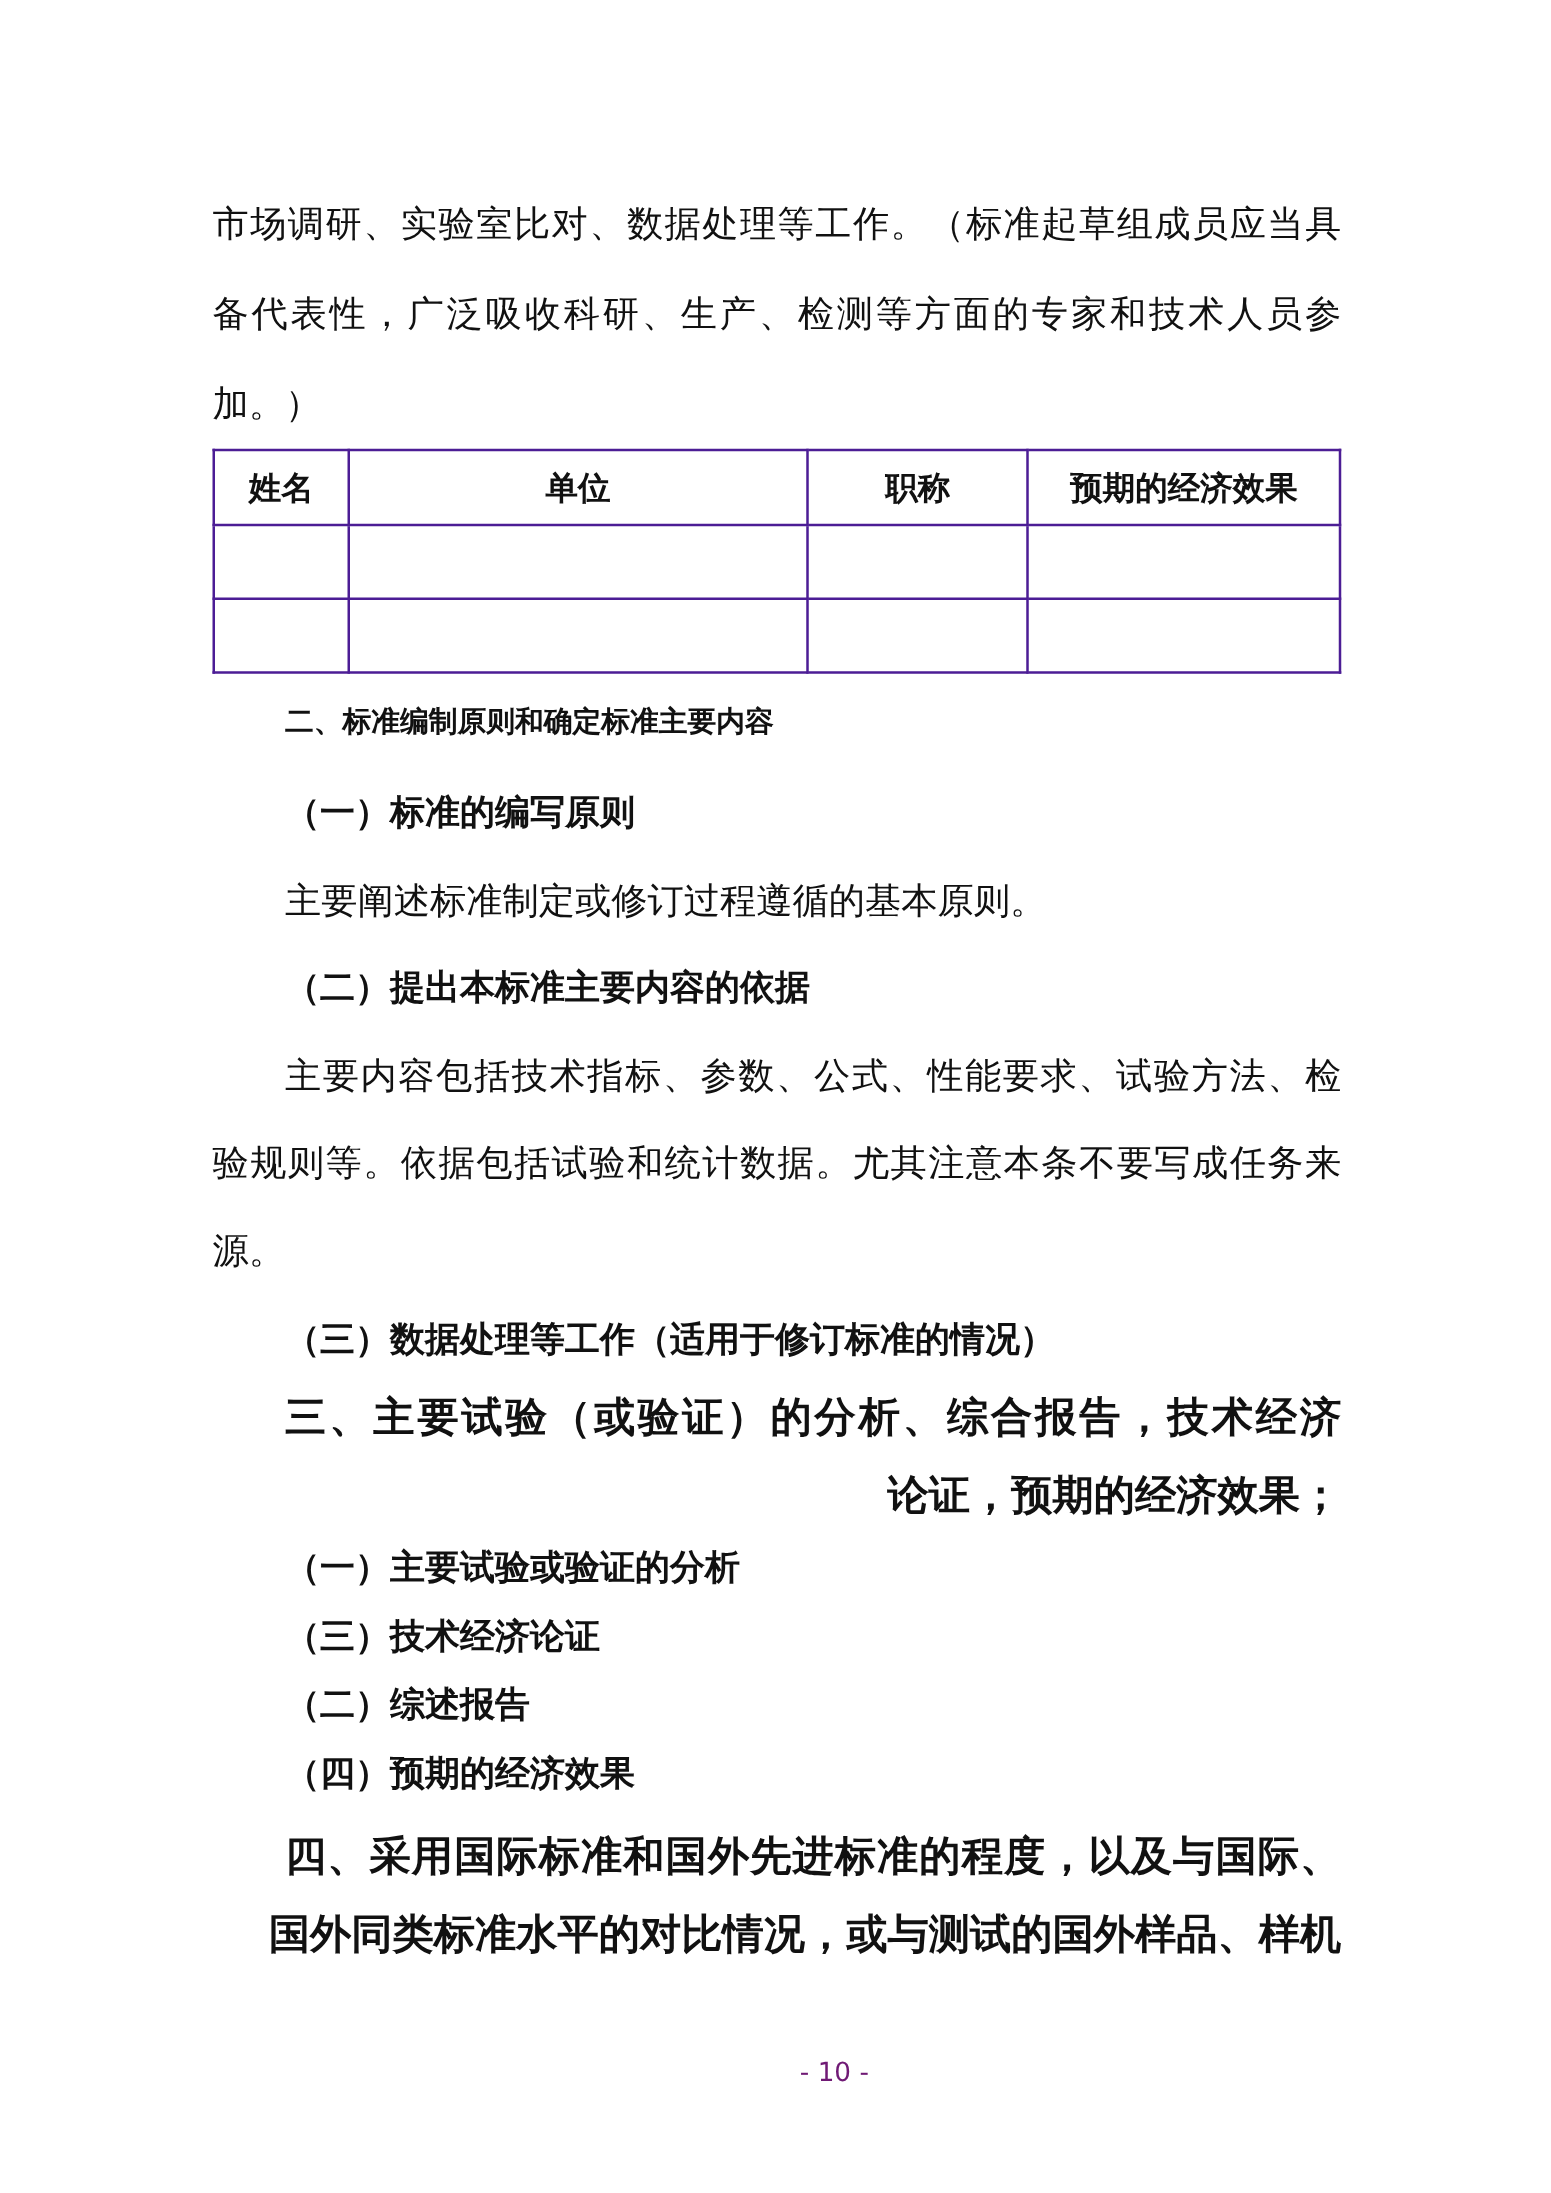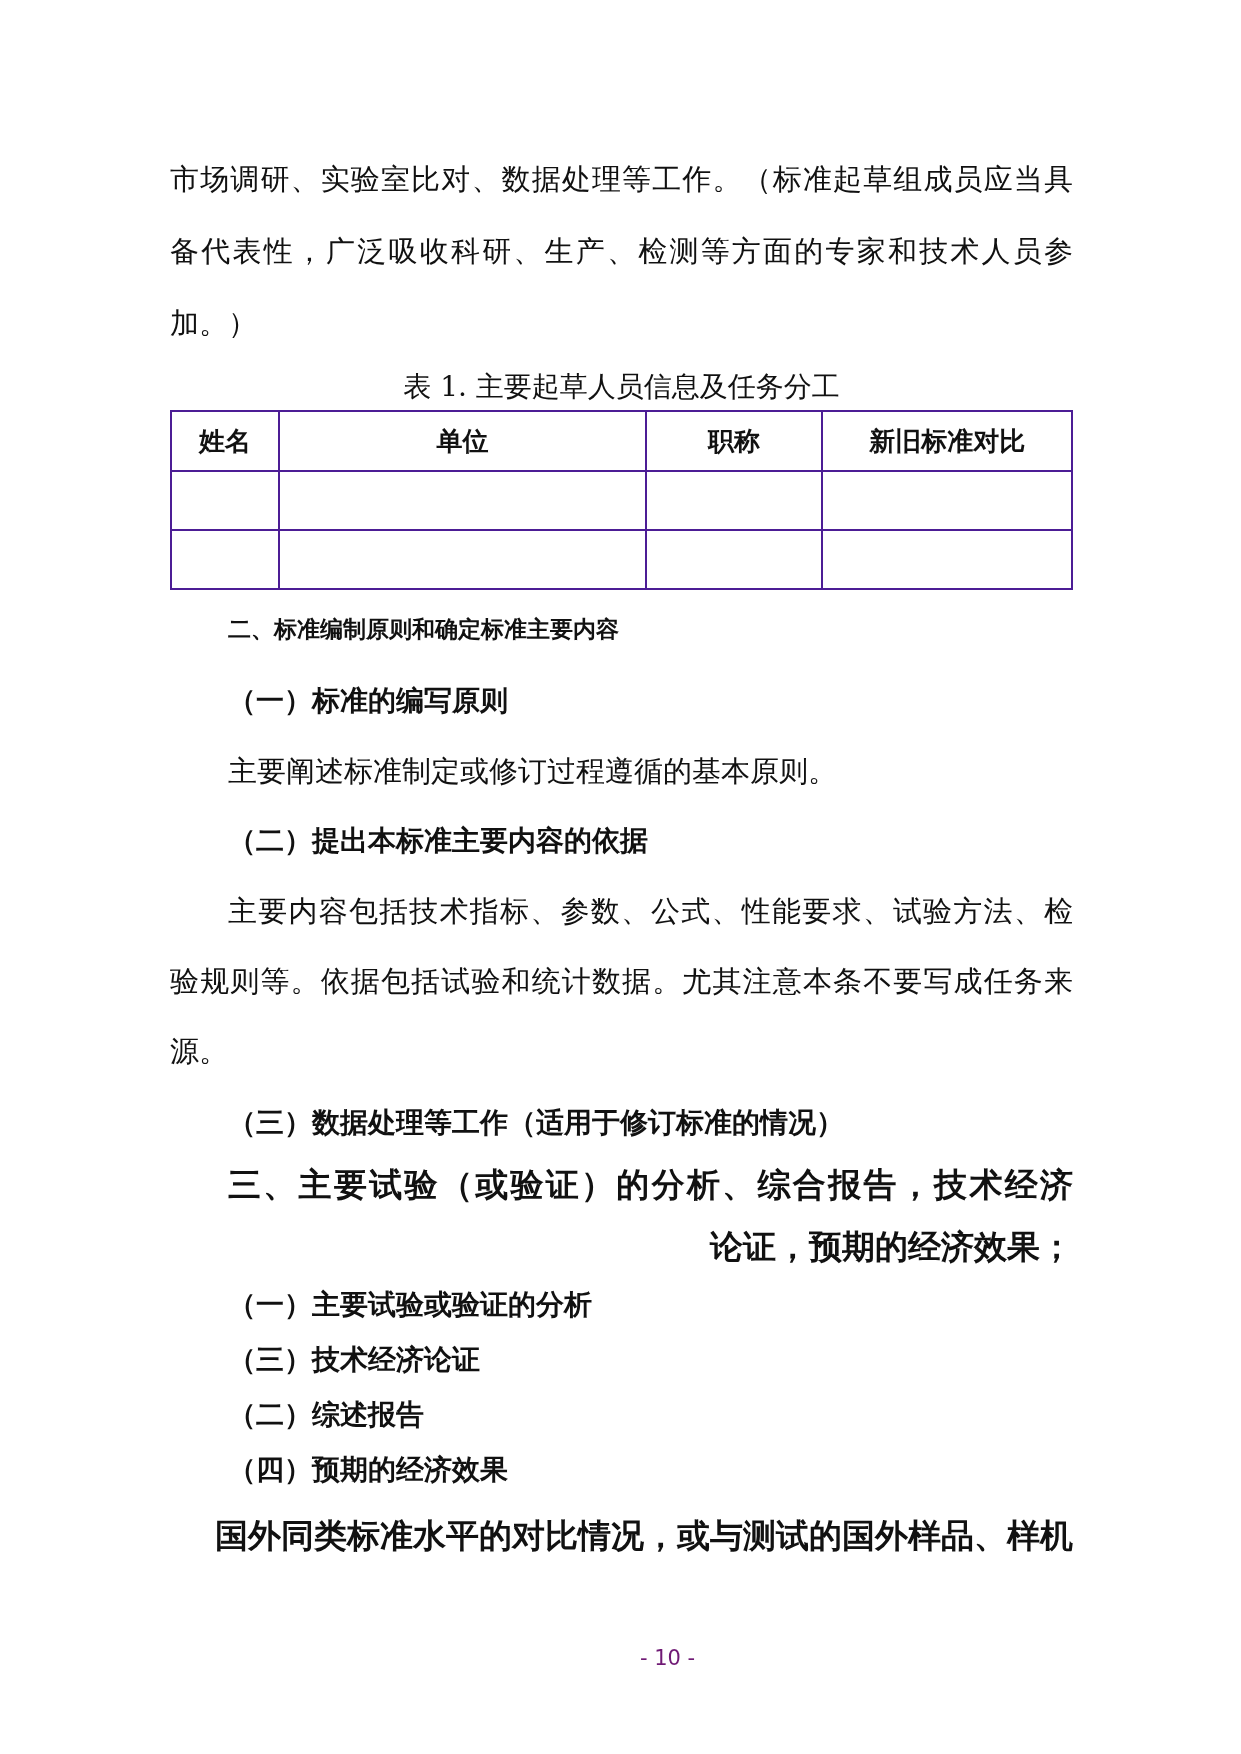--- a/index.html
+++ b/index.html
@@ -134,35 +134,34 @@
 
 <div class="page">
   <main class="content">
 
     <section class="para">
       <div class="bl fill">市场调研、实验室比对、数据处理等工作。（标准起草组成员应当具</div>
       <div class="bl fill">备代表性，广泛吸收科研、生产、检测等方面的专家和技术人员参</div>
       <div class="bl">加。）</div>
     </section>
 
-    <div class="caption">表 1.  主要起草人员信息及任务分工</div>
 
     <table class="tbl">
       <colgroup>
         <col class="c1">
           <col class="c2">
           <col class="c3">
           <col class="c4">
       </colgroup>
       <thead>
         <tr>
           <th>姓名</th>
           <th>单位</th>
           <th>职称</th>
-          <th>新旧标准对比</th>
+          <th>预期的经济效果</th>
         </tr>
       </thead>
       <tbody>
         <tr>
           <td></td>
           <td></td>
           <td></td>
           <td></td>
         </tr>
         <tr>
@@ -196,19 +195,20 @@
     </div>
 
     <div class="subitems">
       <h3 class="h-sub">（一）主要试验或验证的分析</h3>
       <h3 class="h-sub">（三）技术经济论证</h3>
       <h3 class="h-sub">（二）综述报告</h3>
       <h3 class="h-sub">（四）预期的经济效果</h3>
     </div>
 
     <div class="h-block h4block">
+      <div class="hl fill indent">四、采用国际标准和国外先进标准的程度，以及与国际、</div>
       <div class="hl">国外同类标准水平的对比情况，或与测试的国外样品、样机</div>
     </div>
 
   </main>
 
   <footer class="pagenum">- 10 -</footer>
 </div>
 
 </body></html>

